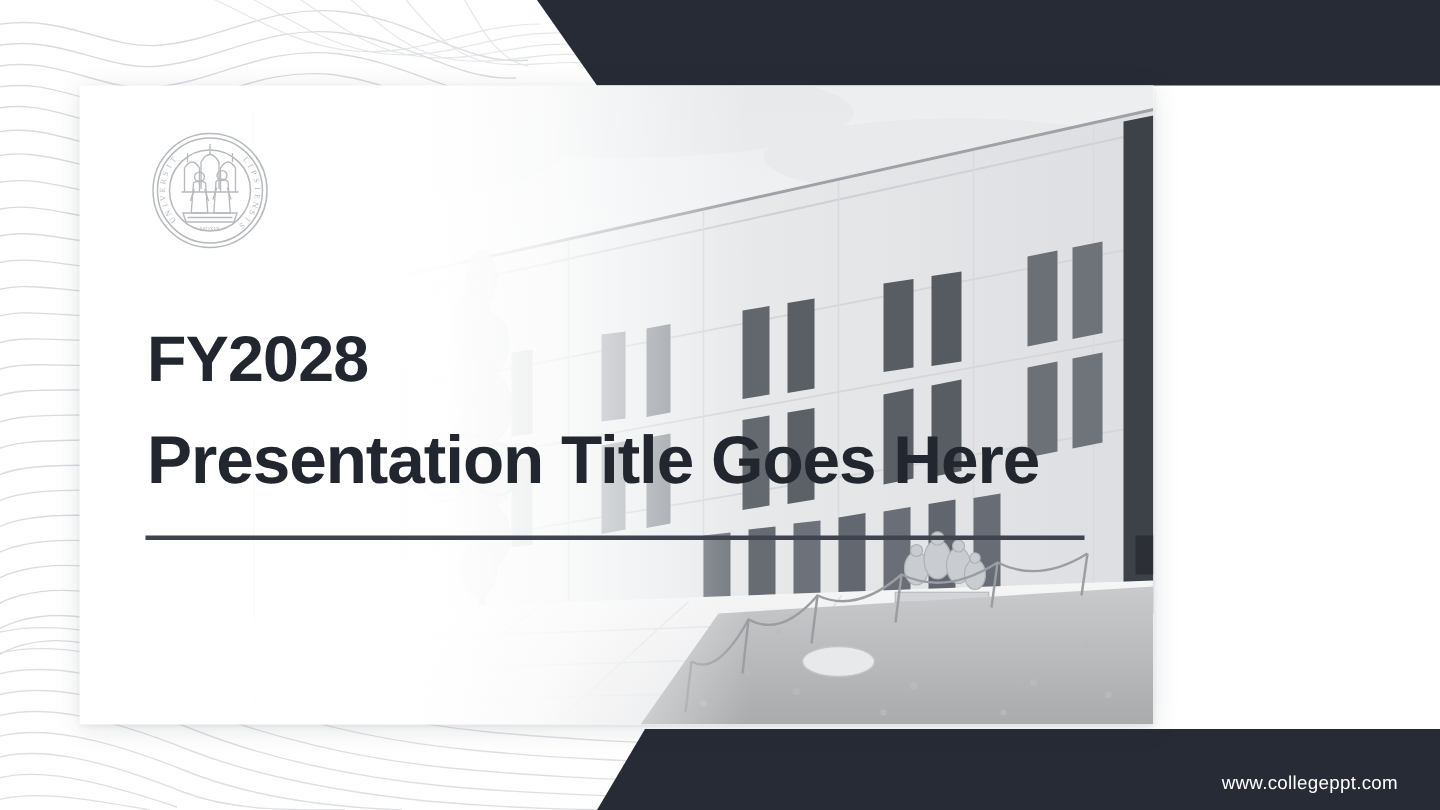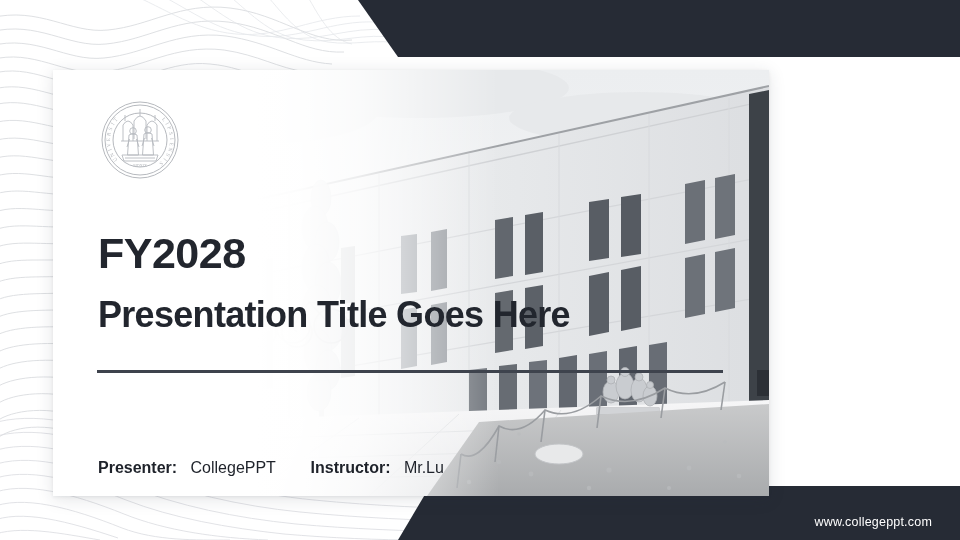--- a/index.html
+++ b/index.html
@@ -13,21 +13,21 @@
   
   .topo{position:absolute;inset:0;width:960px;height:540px;pointer-events:none;}
   .topo svg{display:block;width:960px;height:540px;}
 
   
   .navy-shapes{position:absolute;inset:0;width:960px;height:540px;pointer-events:none;}
   .navy-shapes svg{display:block;width:960px;height:540px;}
 
   
   .card{
-    position:absolute;left:53px;top:70px;width:716px;height:426px;
+    position:absolute;left:53px;top:57px;width:716px;height:426px;
     background:#ffffff;
     box-shadow:0 3px 16px rgba(40,45,60,.13), 0 1px 3px rgba(40,45,60,.08);
     overflow:hidden;
   }
 
   
   .photo{
     position:absolute;right:0;top:0;width:600px;height:426px;
     overflow:hidden;
   }
@@ -40,21 +40,21 @@
   
   .logo{position:absolute;left:42px;top:25px;width:90px;height:90px;}
   .logo svg{display:block;width:90px;height:90px;}
   .fy{
     position:absolute;left:45px;top:162px;
     font-size:43px;font-weight:bold;color:#22262e;letter-spacing:-.5px;
     line-height:1;white-space:nowrap;
   }
   .maintitle{
     position:absolute;left:45px;top:227px;
-    font-size:36px;font-weight:bold;color:#22262e;letter-spacing:-.7px;
+    font-size:45px;font-weight:bold;color:#22262e;letter-spacing:-.7px;
     line-height:1;white-space:nowrap;
   }
   .rule{
     position:absolute;left:44px;top:300px;width:626px;height:3px;
     background:#3e434d;
   }
   .subtitle{
     position:absolute;left:45px;top:318px;
     font-size:11px;color:#8b8e94;line-height:1.4;white-space:nowrap;
   }
@@ -380,27 +380,18 @@
         <g fill="#b6b9be" font-family="'Liberation Serif', serif" font-size="4">
           <text x="45" y="72" text-anchor="middle">MDXIX</text>
         </g>
       </svg>
     </div>
 
     <div class="fy">FY2028</div>
     <div class="maintitle">Presentation Title Goes Here</div>
     <div class="rule"></div>
 
-    <div class="credits">
-      <span class="lab">Presenter:</span>
-      <span>&nbsp;</span>
-      <span class="val">CollegePPT</span>
-      <span class="gap"></span>
-      <span class="lab">Instructor:</span>
-      <span>&nbsp;</span>
-      <span class="val">Mr.Lu</span>
-    </div>
 
   </div>
 
   <div class="footer-url">www.collegeppt.com</div>
 
 </div>
 
 </body></html>

